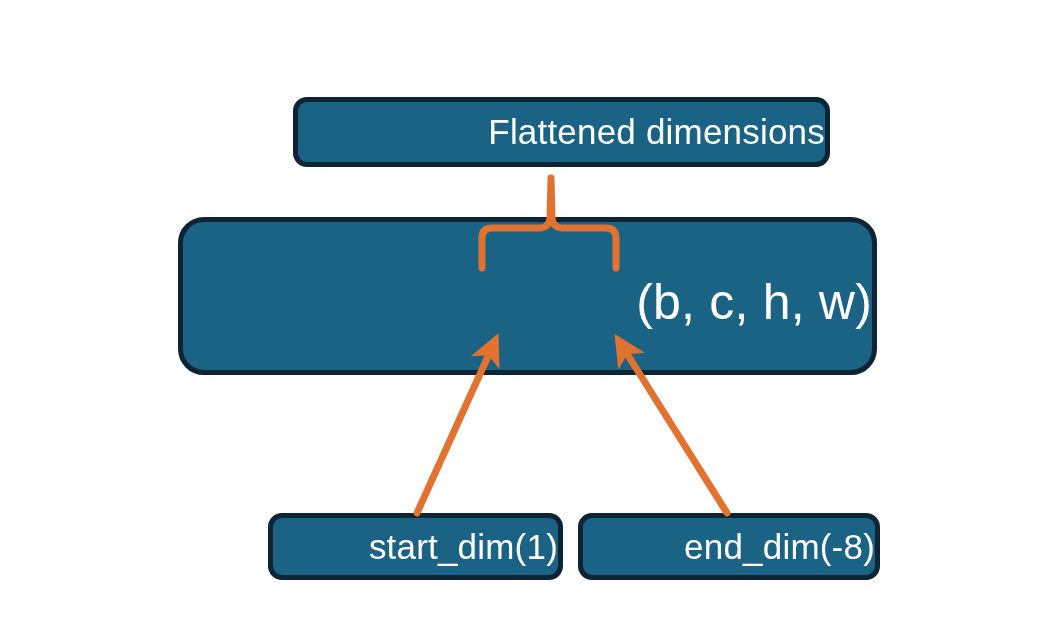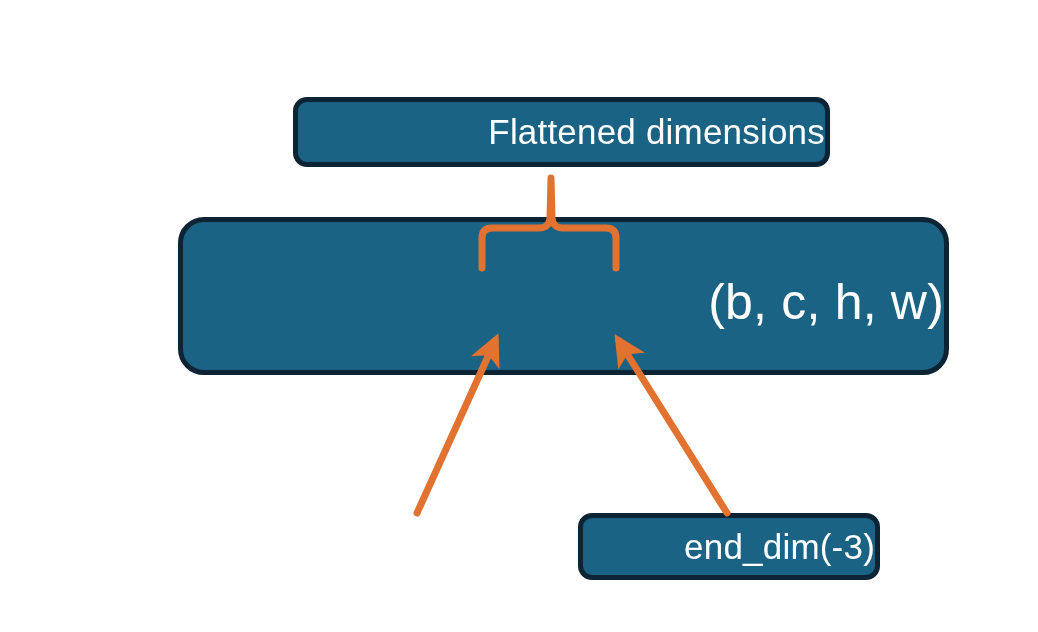--- a/index.html
+++ b/index.html
@@ -38,21 +38,21 @@
     left: 293px;
     top: 97px;
     width: 537px;
     height: 70px;
     border-radius: 14px;
     font-size: 35px;
   }
   #node-shape {
     left: 178px;
     top: 217px;
-    width: 771px;
+    width: 699px;
     height: 158px;
     border-radius: 26px;
     font-size: 50px;
     z-index: 1;
   }
   #node-shape .shape-label {
     display: block;
     transform: translateY(6px);
   }
   #node-start-dim {
@@ -87,23 +87,26 @@
 <div id="canvas">
 
   <div class="node" id="node-flattened">
     <span>Flattened dimensions</span>
   </div>
 
   <div class="node" id="node-shape">
     <span class="shape-label">(b, c, h, w)</span>
   </div>
 
+  <div class="node" id="node-start-dim">
+    <span>start_dim(1)</span>
+  </div>
 
   <div class="node" id="node-end-dim">
-    <span>end_dim(-3)</span>
+    <span>end_dim(-8)</span>
   </div>
 
   <svg id="overlay" viewBox="0 0 1038 632">
     <defs>
       <marker id="arrowhead" markerWidth="5.2" markerHeight="5.2" refX="3.4" refY="2.6" orient="auto" markerUnits="strokeWidth">
         <path d="M 0 0.35 L 4.6 2.6 L 0 4.85 L 1.15 2.6 Z" fill="#e2722f"></path>
       </marker>
     </defs>
 
     <path d="M 482 268

